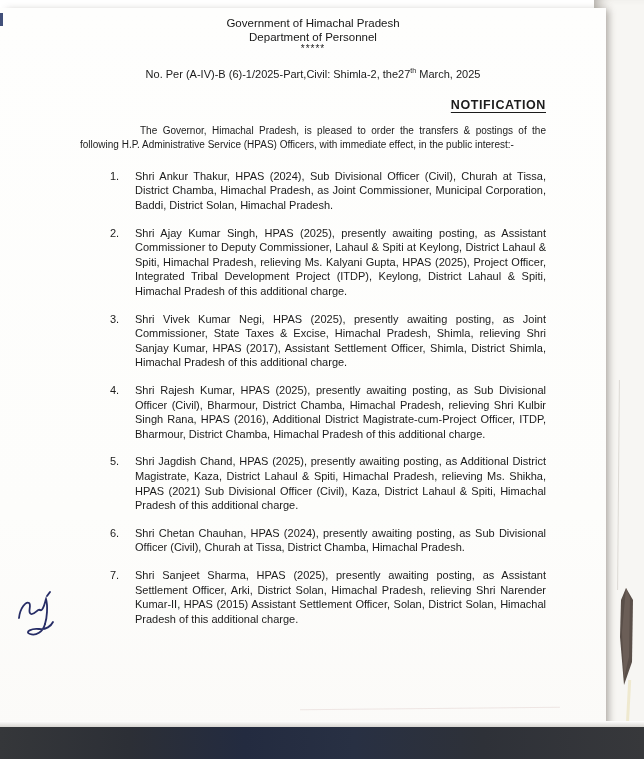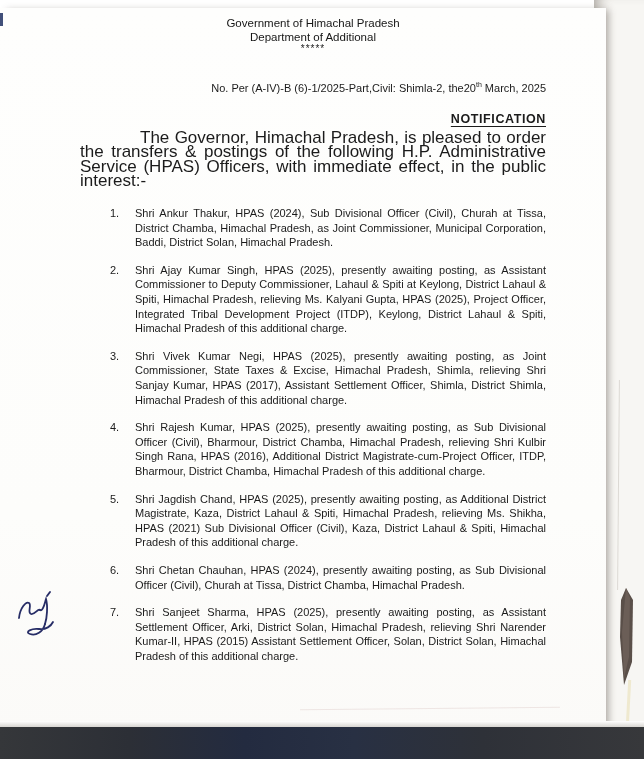--- a/index.html
+++ b/index.html
@@ -27,27 +27,27 @@
   .desk{position:absolute;left:0;top:727px;width:644px;height:32px;
     background:linear-gradient(to right,#35373a 0%,#2c2f36 20%,#232b40 38%,#283043 55%,#2e3138 75%,#37383b 100%);}
 
   
   .signature{position:absolute;left:12px;top:580px;}
 
   
   .doc{position:absolute;left:80px;top:8px;width:466px;color:#1b1b1b;}
   .hdr{ text-align:center;font-size:11.5px;line-height:14px;color:#161616;}
   .stars{text-align:center;font-size:10px;line-height:8px;letter-spacing:1px;margin-top:1px;}
-  .ref-row{display:flex;justify-content:flex-end;align-items:baseline;
-    margin-top:28px;font-size:11px;}
+  .ref-row{display:flex;justify-content:center;align-items:baseline;
+    margin-top:14px;font-size:11px;}
   .ref-row sup{font-size:7px;}
   .notif-wrap{text-align:right;margin-top:15px;}
   .notif{display:inline-block;font-size:12.5px;font-weight:bold;letter-spacing:.6px;
     text-decoration:underline;text-underline-offset:3px;}
-  .intro{margin-top:4px;font-size:17px;line-height:14.6px;text-align:justify;text-indent:60px;}
+  .intro{margin-top:11px;font-size:10px;line-height:14.6px;text-align:justify;text-indent:60px;}
   .list{margin-top:16px;}
   .item{display:flex;margin-bottom:13px;font-size:11px;line-height:14.6px;}
   .item .num{flex:0 0 25px;margin-left:30px;}
   .item .txt{flex:1;text-align:justify;}
 </style>
 </head>
 <body>
 
 <div class="scene">
 
@@ -75,27 +75,27 @@
       <g fill="none" stroke="#272d66" stroke-width="1.8" stroke-linecap="round">
         <path d="M7,30 C8,20 14,13 17,15 C20,17 15,25 19,26 C23,27 26,20 28,22"></path>
         <path d="M28,22 C31,24 33,14 34,11 C36,18 35,30 33,36"></path>
         <path d="M33,36 C31,44 24,48 18,46 C12,44 20,40 27,41 C34,42 39,38 41,34"></path>
         <path d="M35,8 L38,4"></path>
       </g>
     </svg>
 
     <div class="doc">
       <div class="hdr">Government of Himachal Pradesh</div>
-      <div class="hdr">Department of Additional</div>
+      <div class="hdr">Department of Personnel</div>
       <div class="stars">*****</div>
 
       <div class="ref-row">
         <span>No. Per (A-IV)-B (6)-1/2025-Part,</span>
         <span>Civil: Shimla-2, the</span>
-        <span><span>20</span><sup>th</sup><span> March, 2025</span></span>
+        <span><span>27</span><sup>th</sup><span> March, 2025</span></span>
       </div>
 
       <div class="notif-wrap">
         <span class="notif">NOTIFICATION</span>
       </div>
 
       <p class="intro">The Governor, Himachal Pradesh, is pleased to order the transfers &amp; postings of the following H.P. Administrative Service (HPAS) Officers, with immediate effect, in the public interest:-</p>
 
       <div class="list">
         <div class="item">

